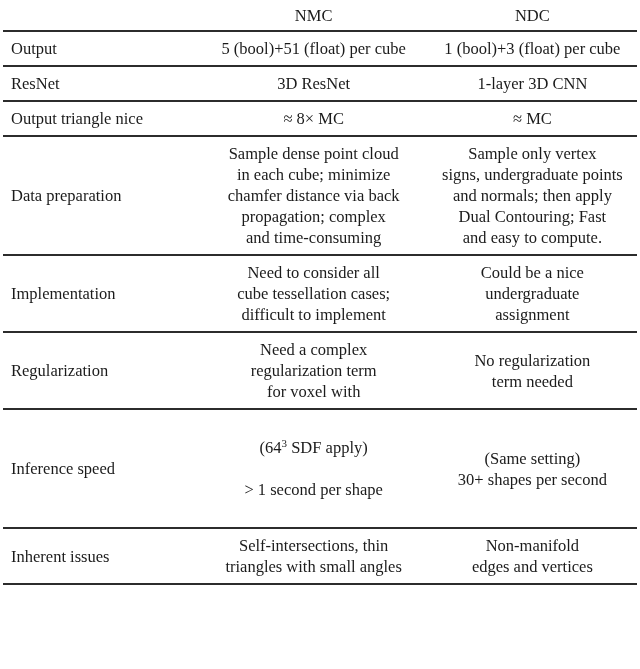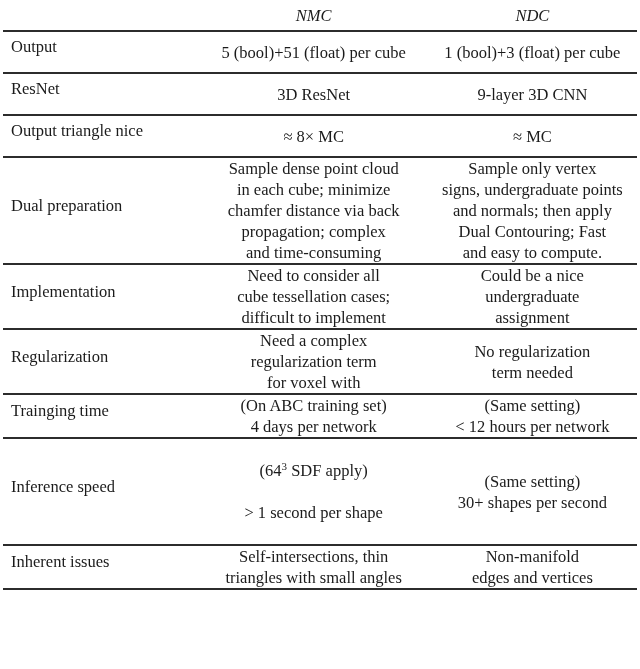--- a/index.html
+++ b/index.html
@@ -25,40 +25,39 @@
   col.c-label { width: 31%; }
   col.c-nmc   { width: 36%; }
   col.c-ndc   { width: 33%; }
 
   thead th {
     font-weight: normal;
     font-size: 16.5px;
     line-height: 21px;
     padding: 3px 2px 4px 2px;
     text-align: center;
-    font-style: italic;
   }
   tbody tr {
     border-top: 2px solid #2c2c2c;
   }
   tbody tr:last-child {
     border-bottom: 2px solid #2c2c2c;
   }
   tbody th.rowlabel {
     font-weight: normal;
     text-align: left;
-    padding: 4px 2px 15px 8px;
+    padding: 4px 2px 4px 8px;
     font-size: 16.5px;
     line-height: 21px;
     vertical-align: middle;
     white-space: pre-line;
   }
   tbody td {
     text-align: center;
-    padding: 0 2px;
+    padding: 6px 2px;
     font-size: 16.5px;
     line-height: 21px;
     vertical-align: middle;
     white-space: pre-line;
   }
   .figref {
     color: #8a9191;
     cursor: pointer;
   }
   sup.exp {
@@ -85,29 +84,29 @@
     </thead>
     <tbody>
       <tr>
         <th class="rowlabel">Output</th>
         <td>5 (bool)+51 (float) per cube</td>
         <td>1 (bool)+3 (float) per cube</td>
       </tr>
       <tr>
         <th class="rowlabel">ResNet</th>
         <td>3D ResNet</td>
-        <td>9-layer 3D CNN</td>
+        <td>1-layer 3D CNN</td>
       </tr>
       <tr>
         <th class="rowlabel">Output triangle nice</th>
         <td>≈ 8× MC</td>
         <td>≈ MC</td>
       </tr>
       <tr>
-        <th class="rowlabel">Dual preparation</th>
+        <th class="rowlabel">Data preparation</th>
         <td>Sample dense point cloud
 in each cube; minimize
 chamfer distance via back
 propagation; complex
 and time-consuming</td>
         <td>Sample only vertex
 signs, undergraduate points
 and normals; then apply
 Dual Contouring; Fast
 and easy to compute.</td>
@@ -123,27 +122,20 @@
       </tr>
       <tr>
         <th class="rowlabel">Regularization</th>
         <td>Need a complex
 regularization term
 for voxel with</td>
         <td>No regularization
 term needed</td>
       </tr>
       <tr>
-        <th class="rowlabel">Trainging time</th>
-        <td>(On ABC training set)
-4 days per network</td>
-        <td>(Same setting)
-&lt; 12 hours per network</td>
-      </tr>
-      <tr>
         <th class="rowlabel">Inference speed</th>
         <td>
           <div><span>(64</span><sup class="exp">3</sup><span> SDF apply)</span></div>
           <div>&gt; 1 second per shape</div>
         </td>
         <td>(Same setting)
 30+ shapes per second</td>
       </tr>
       <tr>
         <th class="rowlabel">Inherent issues</th>

